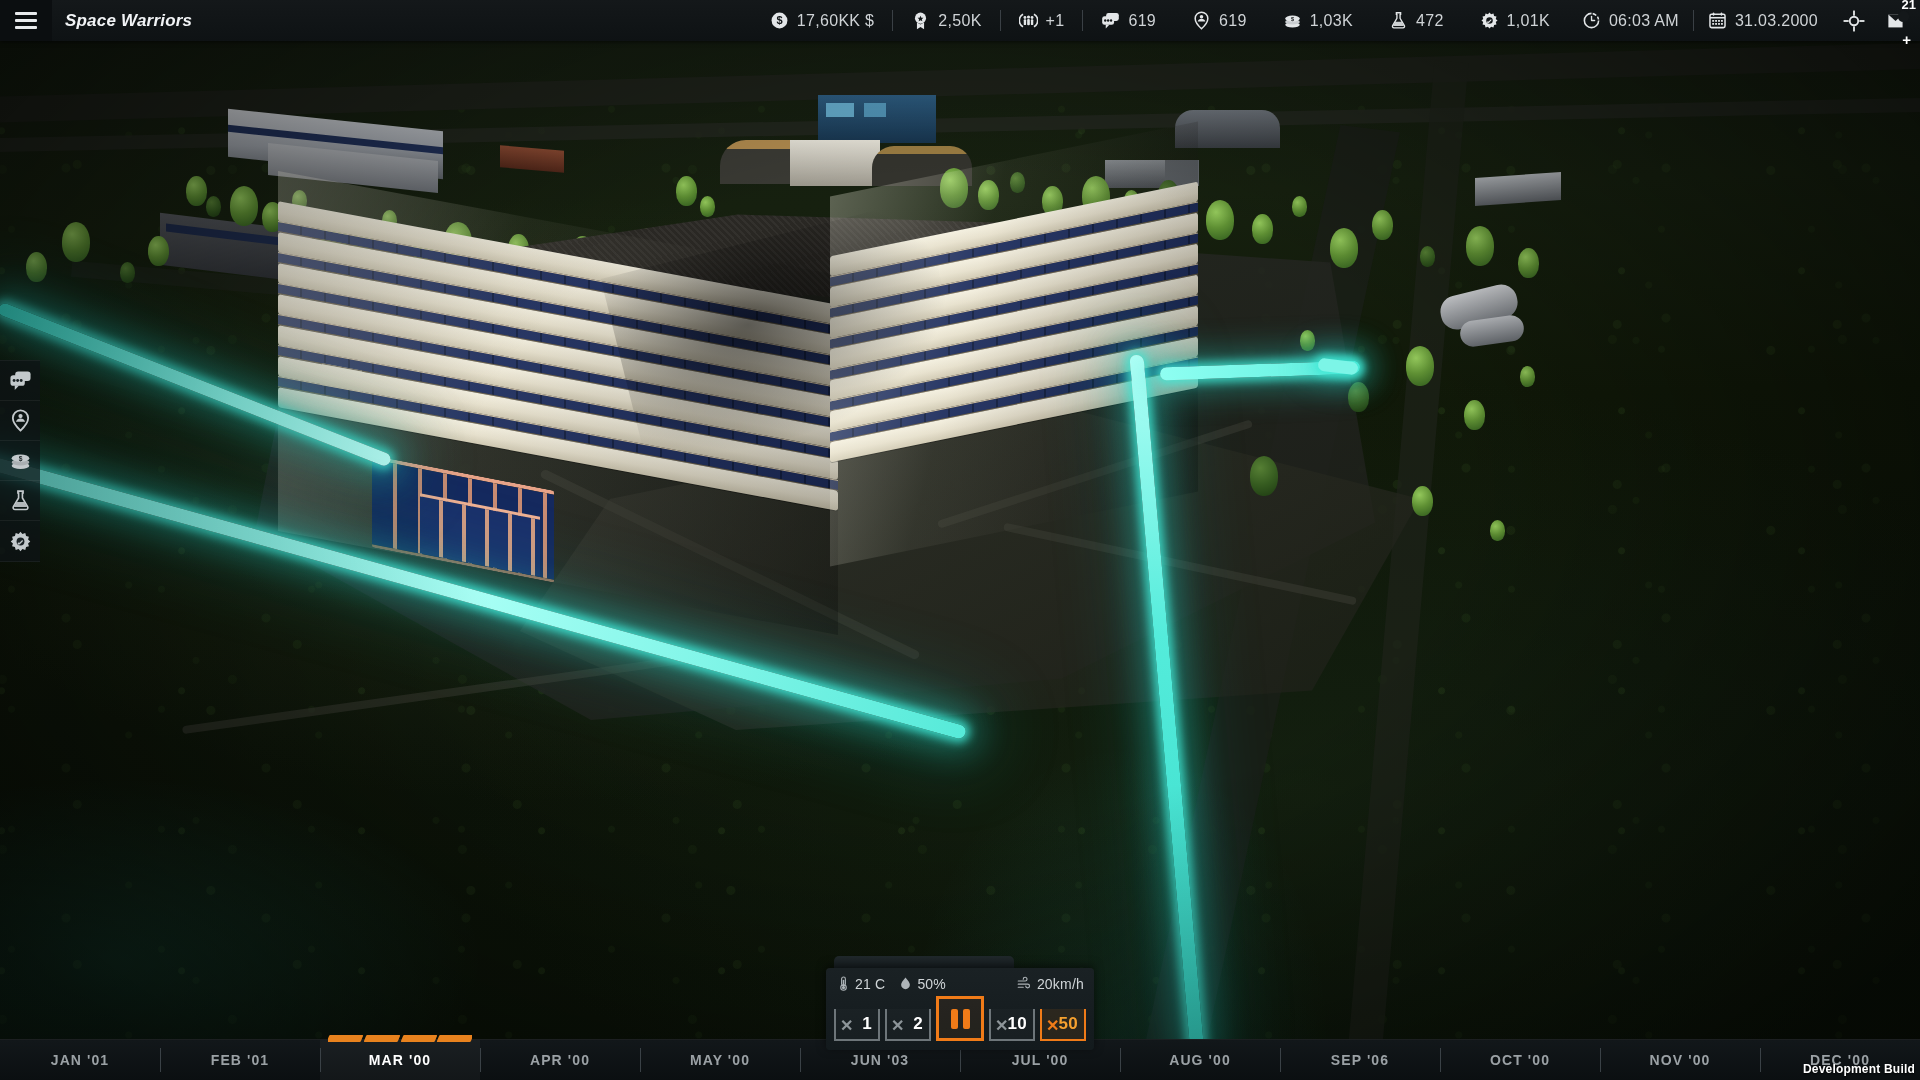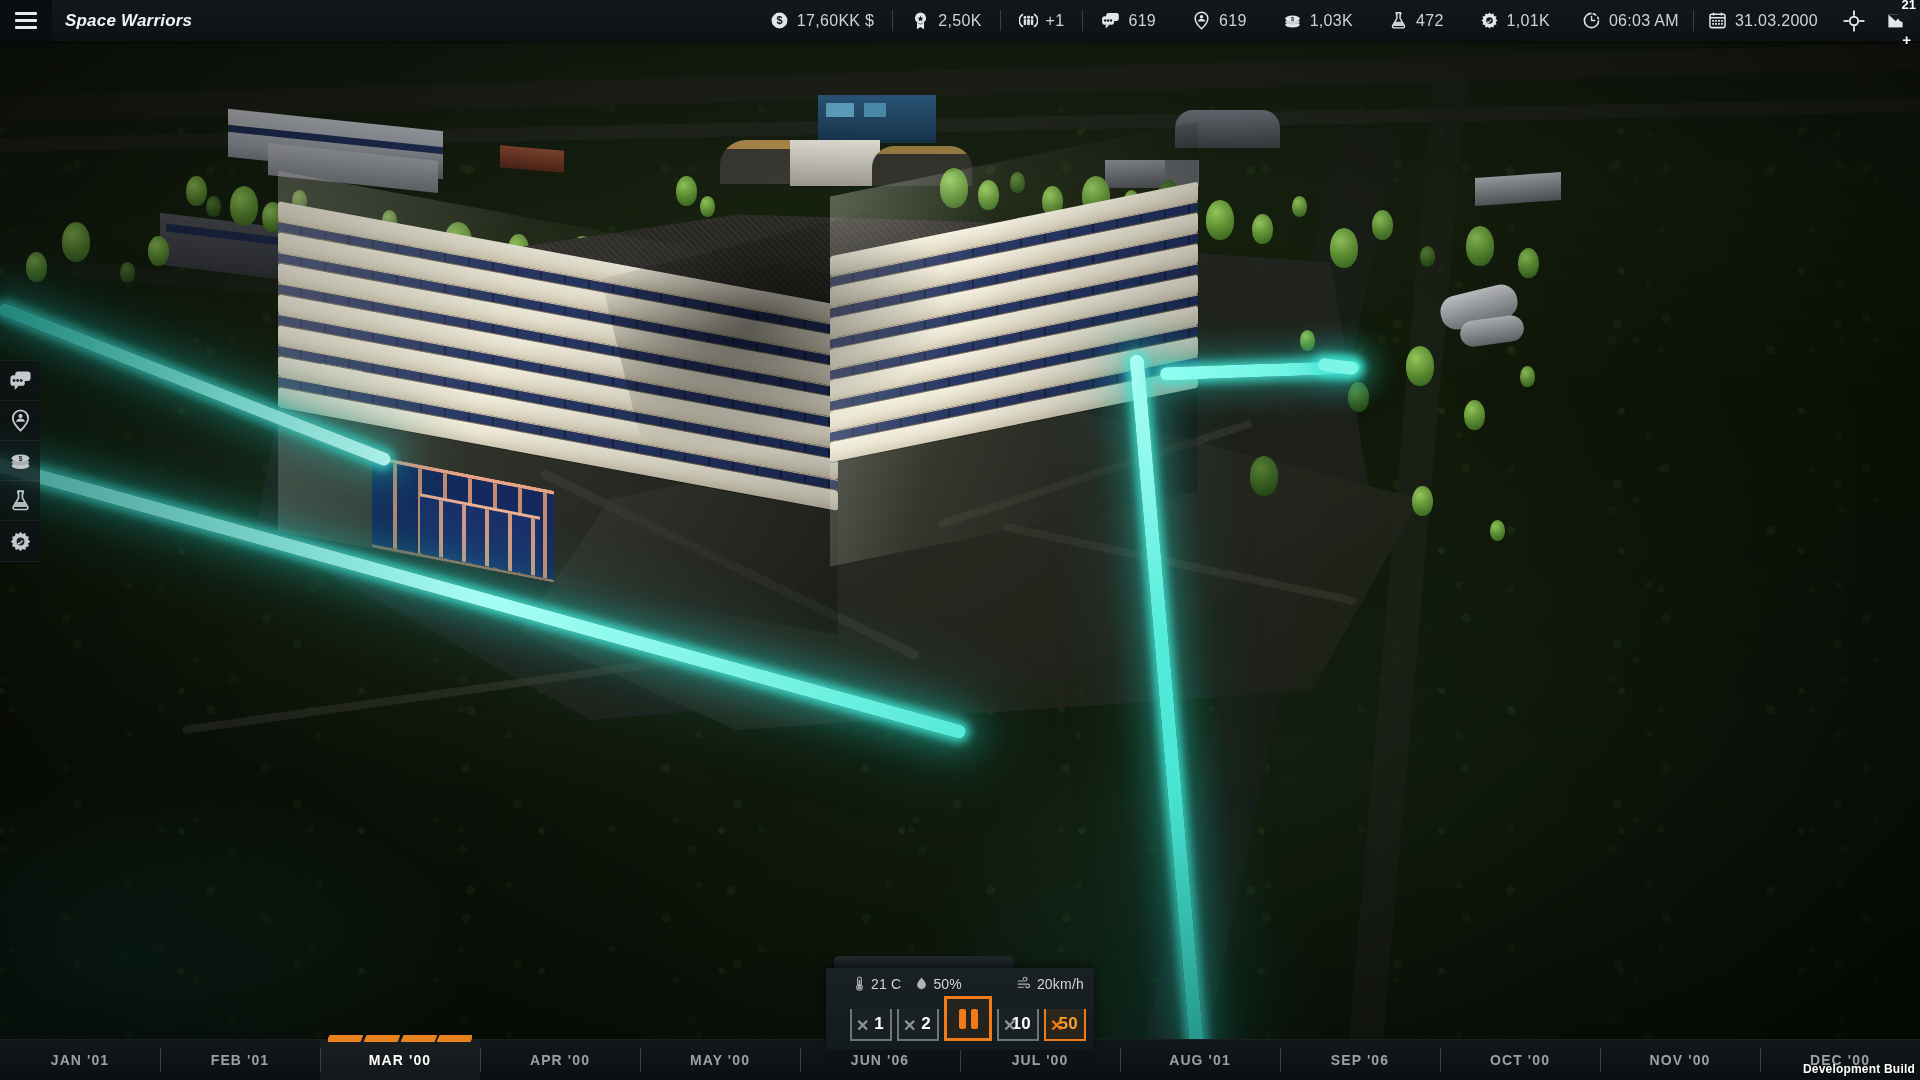--- a/index.html
+++ b/index.html
@@ -298,21 +298,21 @@
     position:absolute; left:50%; transform:translateX(-50%);
     bottom:30px; width:268px; z-index:37;
   }
   .sp-tab {
     position:absolute; left:8px; top:-12px; width:180px; height:16px;
     background:linear-gradient(180deg,#20282b,#151c1f);
     border-radius:5px 5px 0 0;
   }
   .sp-body {
     position:relative; background:linear-gradient(180deg,#1a2124 0%,#131a1d 100%);
-    border-radius:4px; padding:7px 8px 9px 24px;
+    border-radius:4px; padding:7px 8px 9px 8px;
     box-shadow:0 -2px 10px rgba(0,0,0,.55);
   }
   .sp-weather {
     display:flex; align-items:center; gap:4px; padding:0 2px 4px 2px;
     color:#cfd4d7; font-size:14px; white-space:nowrap;
   }
   .sp-weather .ico { width:15px; height:17px; flex:0 0 15px; }
   .sp-weather .ico svg { fill:#aeb4b8; }
   .sp-weather .wv { margin-right:9px; letter-spacing:.2px; }
   .sp-weather .wind-wrap { margin-left:auto; display:flex; align-items:center; gap:5px; }
@@ -733,27 +733,27 @@
       </div>
       <span>MAR '00</span>
     </div>
     <div class="month">
       <span>APR '00</span>
     </div>
     <div class="month">
       <span>MAY '00</span>
     </div>
     <div class="month">
-      <span>JUN '06</span>
+      <span>JUN '03</span>
     </div>
     <div class="month">
       <span>JUL '00</span>
     </div>
     <div class="month">
-      <span>AUG '01</span>
+      <span>AUG '00</span>
     </div>
     <div class="month">
       <span>SEP '06</span>
     </div>
     <div class="month">
       <span>OCT '00</span>
     </div>
     <div class="month">
       <span>NOV '00</span>
     </div>

